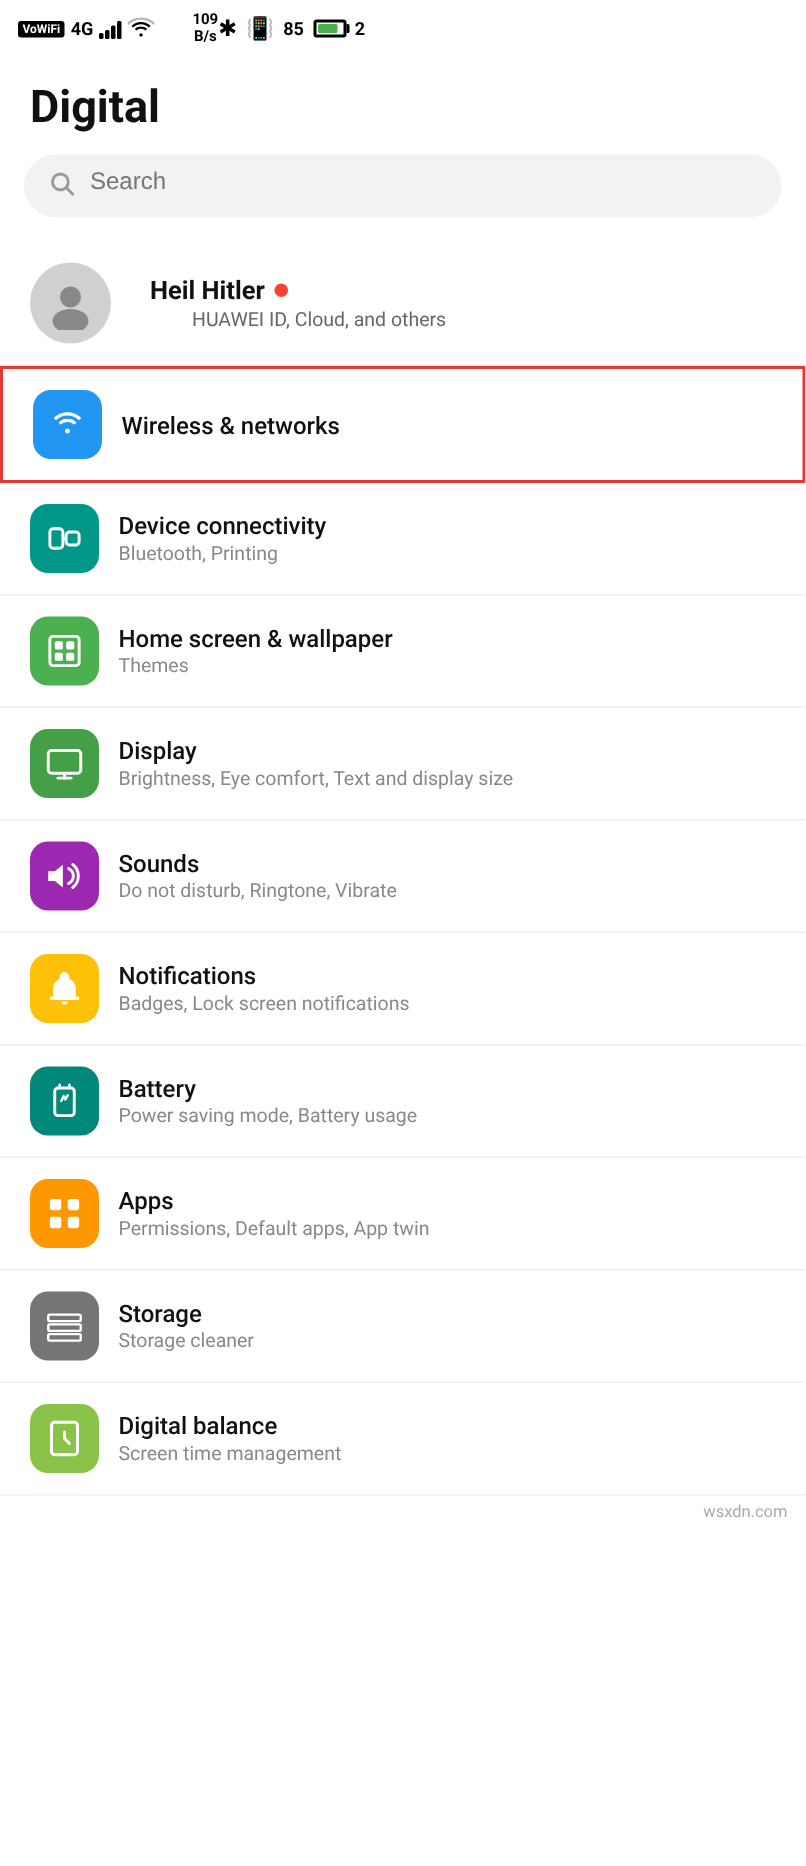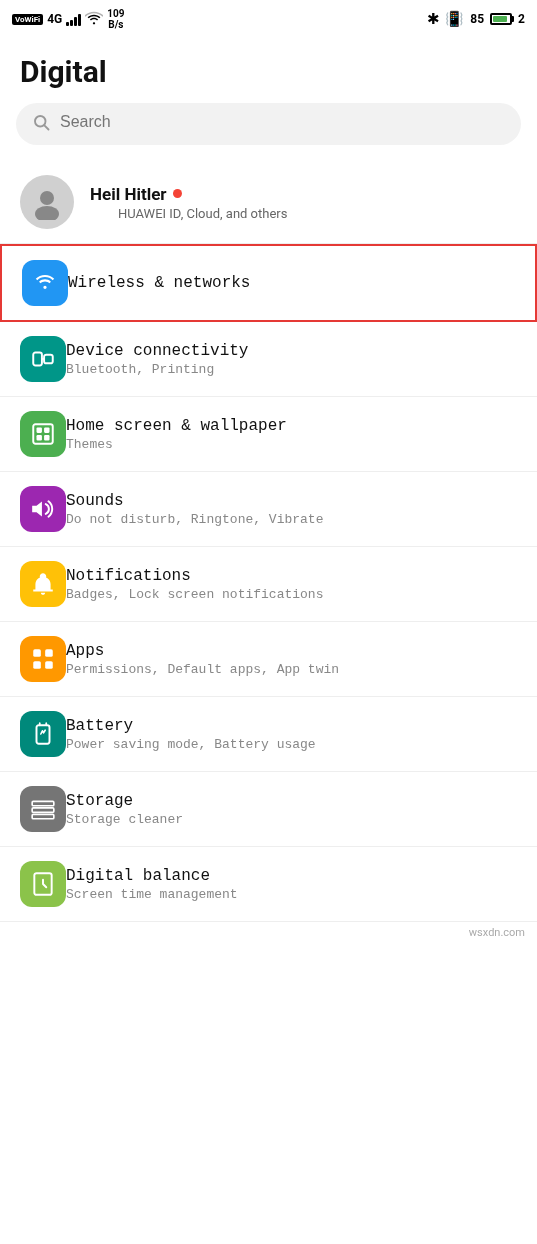--- a/index.html
+++ b/index.html
@@ -8,21 +8,20 @@
       min-height: 1244px;
       background: #fff;
       font-family: 'Roboto', Arial, sans-serif;
       overflow-x: hidden;
     }
 
     
     .status-bar {
       background: #fff;
       display: flex;
-      justify-content: space-between;
       align-items: center;
       padding: 6px 12px 4px 12px;
       height: 36px;
     }
     .status-left {
       display: flex;
       align-items: center;
       gap: 4px;
       font-size: 11px;
       font-weight: 700;
@@ -108,21 +107,21 @@
       color: #999;
       outline: none;
       width: 100%;
     }
 
     
     .account-row {
       display: flex;
       align-items: center;
       padding: 14px 20px;
-      gap: 16px;
+      gap: 26px;
       border-bottom: 1px solid #eee;
     }
     .avatar {
       width: 54px;
       height: 54px;
       border-radius: 50%;
       background: #d0d0d0;
       display: flex;
       align-items: center;
       justify-content: center;
@@ -156,25 +155,24 @@
     }
 
     
     .settings-list {
       list-style: none;
     }
     .settings-item {
       display: flex;
       align-items: center;
       padding: 14px 20px;
-      gap: 0;
+      gap: 13px;
       border-bottom: 1px solid #eee;
       cursor: pointer;
       position: relative;
-      font-family: Liberation Mono, monospace;
     }
     .settings-item.highlighted {
       border: 2.5px solid #e53935;
       margin: 0;
     }
     .icon-box {
       width: 46px;
       height: 46px;
       border-radius: 12px;
       display: flex;
@@ -231,21 +229,21 @@
       <span style="height:12px;"></span>
     </div>
     <span>
       <svg width="18" height="14" viewBox="0 0 24 18" fill="none">
         <path d="M12 14.5c.83 0 1.5.67 1.5 1.5s-.67 1.5-1.5 1.5-1.5-.67-1.5-1.5.67-1.5 1.5-1.5z" fill="#000"></path>
         <path d="M12 10.5c1.6 0 3.04.64 4.09 1.67l1.41-1.41C15.88 9.14 14.04 8.5 12 8.5s-3.88.64-5.5 2.26l1.41 1.41C8.96 11.14 10.4 10.5 12 10.5z" fill="#000"></path>
         <path d="M12 6.5c2.76 0 5.26 1.12 7.07 2.93l1.41-1.41C18.37 5.91 15.33 4.5 12 4.5S5.63 5.91 3.52 8.02l1.41 1.41C6.74 7.62 9.24 6.5 12 6.5z" fill="#000"></path>
         <path d="M12 2.5C16.42 2.5 20.42 4.3 23.31 7.19l1.41-1.41C21.52 2.58 17.03.5 12 .5S2.48 2.58-.72 5.78l1.41 1.41C3.58 4.3 7.58 2.5 12 2.5z" fill="#000" opacity="0.3"></path>
       </svg>
     </span>
-    <span style="font-size:10px;line-height:1.1;text-align:center;">109<br>B/s</span>
+    <span style="font-size:10px;line-height:1.1;text-align:center;margin-left:21px;">109<br>B/s</span>
   </div>
   <div class="status-right">
     <span style="font-size:15px;">✱</span>
     <span style="font-size:15px;">📳</span>
     <span style="font-size:12px;font-weight:700;">85</span>
     <div class="battery-box">
       <div class="battery-fill"></div>
     </div>
     <span style="font-size:12px;font-weight:700;">2</span>
   </div>
@@ -315,20 +313,33 @@
           <rect x="6" y="13" width="5" height="5" rx="1" fill="#fff"></rect>
           <rect x="13" y="13" width="5" height="5" rx="1" fill="#fff"></rect>
         </svg>
     </div>
     <div class="item-text">
       <div class="item-title">Home screen &amp; wallpaper</div>
       <div class="item-sub">Themes</div>
     </div>
   </li>
 
+  <li class="settings-item">
+    <div class="icon-box bg-green2">
+      <svg viewBox="0 0 24 24">
+          <rect x="2" y="4" width="20" height="14" rx="2" fill="none" stroke="#fff" stroke-width="1.8"></rect>
+          <line x1="8" y1="21" x2="16" y2="21" stroke="#fff" stroke-width="1.8" stroke-linecap="round"></line>
+          <line x1="12" y1="18" x2="12" y2="21" stroke="#fff" stroke-width="1.8" stroke-linecap="round"></line>
+        </svg>
+    </div>
+    <div class="item-text">
+      <div class="item-title">Display</div>
+      <div class="item-sub">Brightness, Eye comfort, Text and display size</div>
+    </div>
+  </li>
 
   <li class="settings-item">
     <div class="icon-box bg-purple">
       <svg viewBox="0 0 24 24">
           <polygon points="11,5 6,9 2,9 2,15 6,15 11,19" fill="#fff"></polygon>
           <path d="M14.54 7.46a5 5 0 0 1 0 9.08" stroke="#fff" stroke-width="1.8" fill="none" stroke-linecap="round"></path>
           <path d="M17.07 4.93a9 9 0 0 1 0 14.14" stroke="#fff" stroke-width="1.8" fill="none" stroke-linecap="round"></path>
         </svg>
     </div>
     <div class="item-text">
@@ -339,54 +350,54 @@
 
   <li class="settings-item">
     <div class="icon-box bg-yellow">
       <svg viewBox="0 0 24 24">
           <path d="M12 2C10.35 2 9 3.35 9 5c0 .34.07.67.18.97C6.76 6.95 5 9.28 5 12v5H3v2h18v-2h-2v-5c0-2.72-1.76-5.05-4.18-6.03C14.93 5.67 15 5.34 15 5c0-1.65-1.35-3-3-3zm0 20c1.1 0 2-.9 2-2h-4c0 1.1.9 2 2 2z" fill="#fff"></path>
         </svg>
     </div>
     <div class="item-text">
       <div class="item-title">Notifications</div>
       <div class="item-sub">Badges, Lock screen notifications</div>
+    </div>
+  </li>
+
+  <li class="settings-item">
+    <div class="icon-box bg-teal2">
+      <svg viewBox="0 0 24 24">
+          <rect x="6" y="4" width="12" height="17" rx="2" fill="none" stroke="#fff" stroke-width="1.8"></rect>
+          <line x1="9" y1="4" x2="9" y2="2" stroke="#fff" stroke-width="1.5" stroke-linecap="round"></line>
+          <line x1="15" y1="4" x2="15" y2="2" stroke="#fff" stroke-width="1.5" stroke-linecap="round"></line>
+          <path d="M10 12l1.5-3 1 2 1.5-2.5" stroke="#fff" stroke-width="1.5" fill="none" stroke-linecap="round" stroke-linejoin="round"></path>
+        </svg>
+    </div>
+    <div class="item-text">
+      <div class="item-title">Battery</div>
+      <div class="item-sub">Power saving mode, Battery usage</div>
     </div>
   </li>
 
   <li class="settings-item">
     <div class="icon-box bg-orange">
       <svg viewBox="0 0 24 24">
           <rect x="3" y="3" width="7" height="7" rx="1.5" fill="#fff"></rect>
           <rect x="14" y="3" width="7" height="7" rx="1.5" fill="#fff"></rect>
           <rect x="3" y="14" width="7" height="7" rx="1.5" fill="#fff"></rect>
           <rect x="14" y="14" width="7" height="7" rx="1.5" fill="#fff"></rect>
         </svg>
     </div>
     <div class="item-text">
       <div class="item-title">Apps</div>
       <div class="item-sub">Permissions, Default apps, App twin</div>
     </div>
   </li>
 
   <li class="settings-item">
-    <div class="icon-box bg-teal2">
-      <svg viewBox="0 0 24 24">
-          <rect x="6" y="4" width="12" height="17" rx="2" fill="none" stroke="#fff" stroke-width="1.8"></rect>
-          <line x1="9" y1="4" x2="9" y2="2" stroke="#fff" stroke-width="1.5" stroke-linecap="round"></line>
-          <line x1="15" y1="4" x2="15" y2="2" stroke="#fff" stroke-width="1.5" stroke-linecap="round"></line>
-          <path d="M10 12l1.5-3 1 2 1.5-2.5" stroke="#fff" stroke-width="1.5" fill="none" stroke-linecap="round" stroke-linejoin="round"></path>
-        </svg>
-    </div>
-    <div class="item-text">
-      <div class="item-title">Battery</div>
-      <div class="item-sub">Power saving mode, Battery usage</div>
-    </div>
-  </li>
-
-  <li class="settings-item">
     <div class="icon-box bg-gray">
       <svg viewBox="0 0 24 24">
           <rect x="2" y="5" width="20" height="4" rx="1" fill="none" stroke="#fff" stroke-width="1.5"></rect>
           <rect x="2" y="11" width="20" height="4" rx="1" fill="none" stroke="#fff" stroke-width="1.5"></rect>
           <rect x="2" y="17" width="20" height="4" rx="1" fill="none" stroke="#fff" stroke-width="1.5"></rect>
         </svg>
     </div>
     <div class="item-text">
       <div class="item-title">Storage</div>
       <div class="item-sub">Storage cleaner</div>

